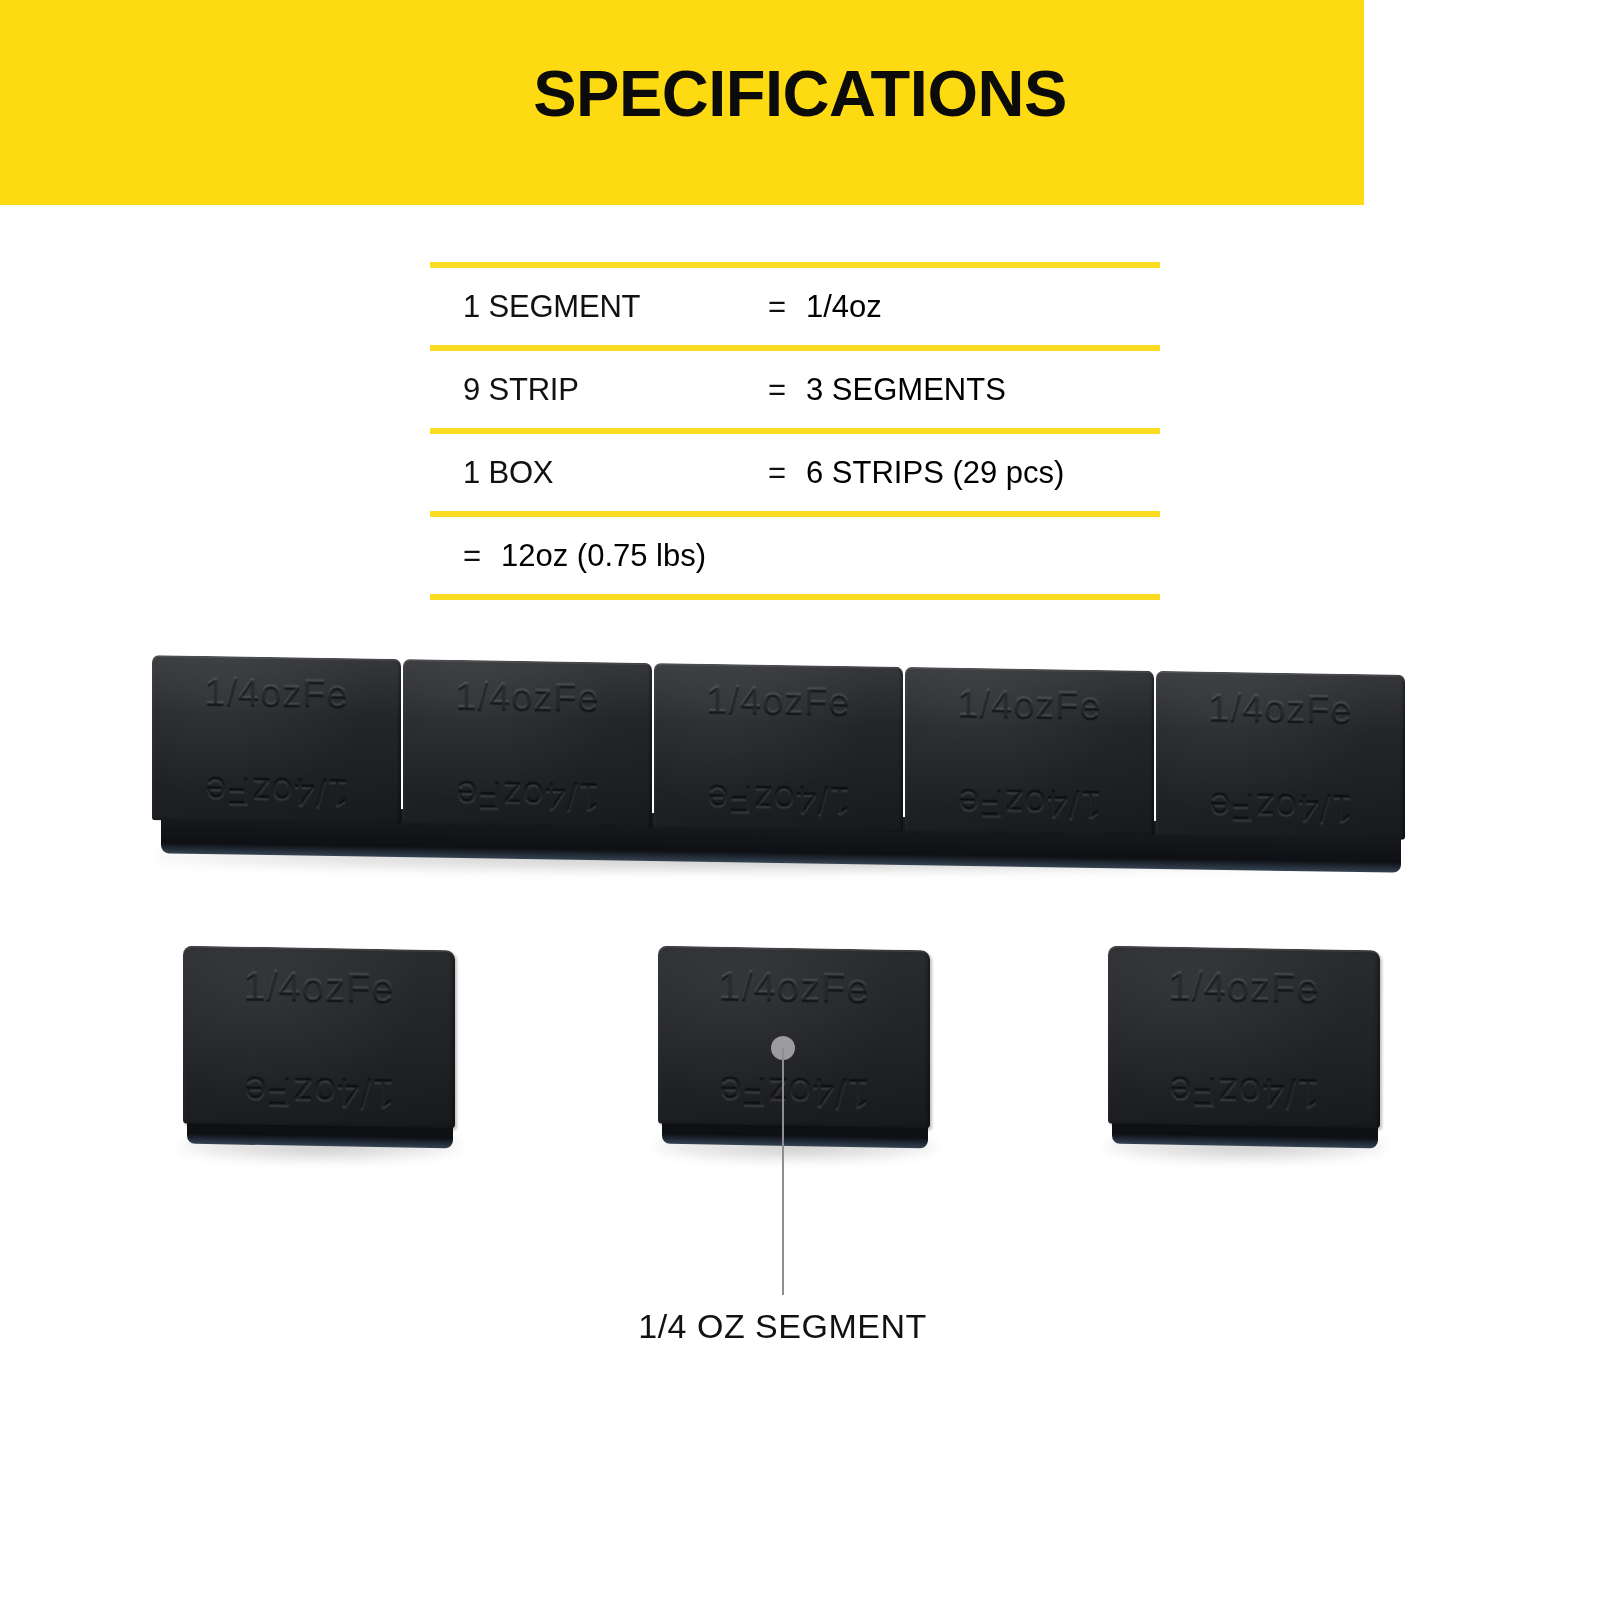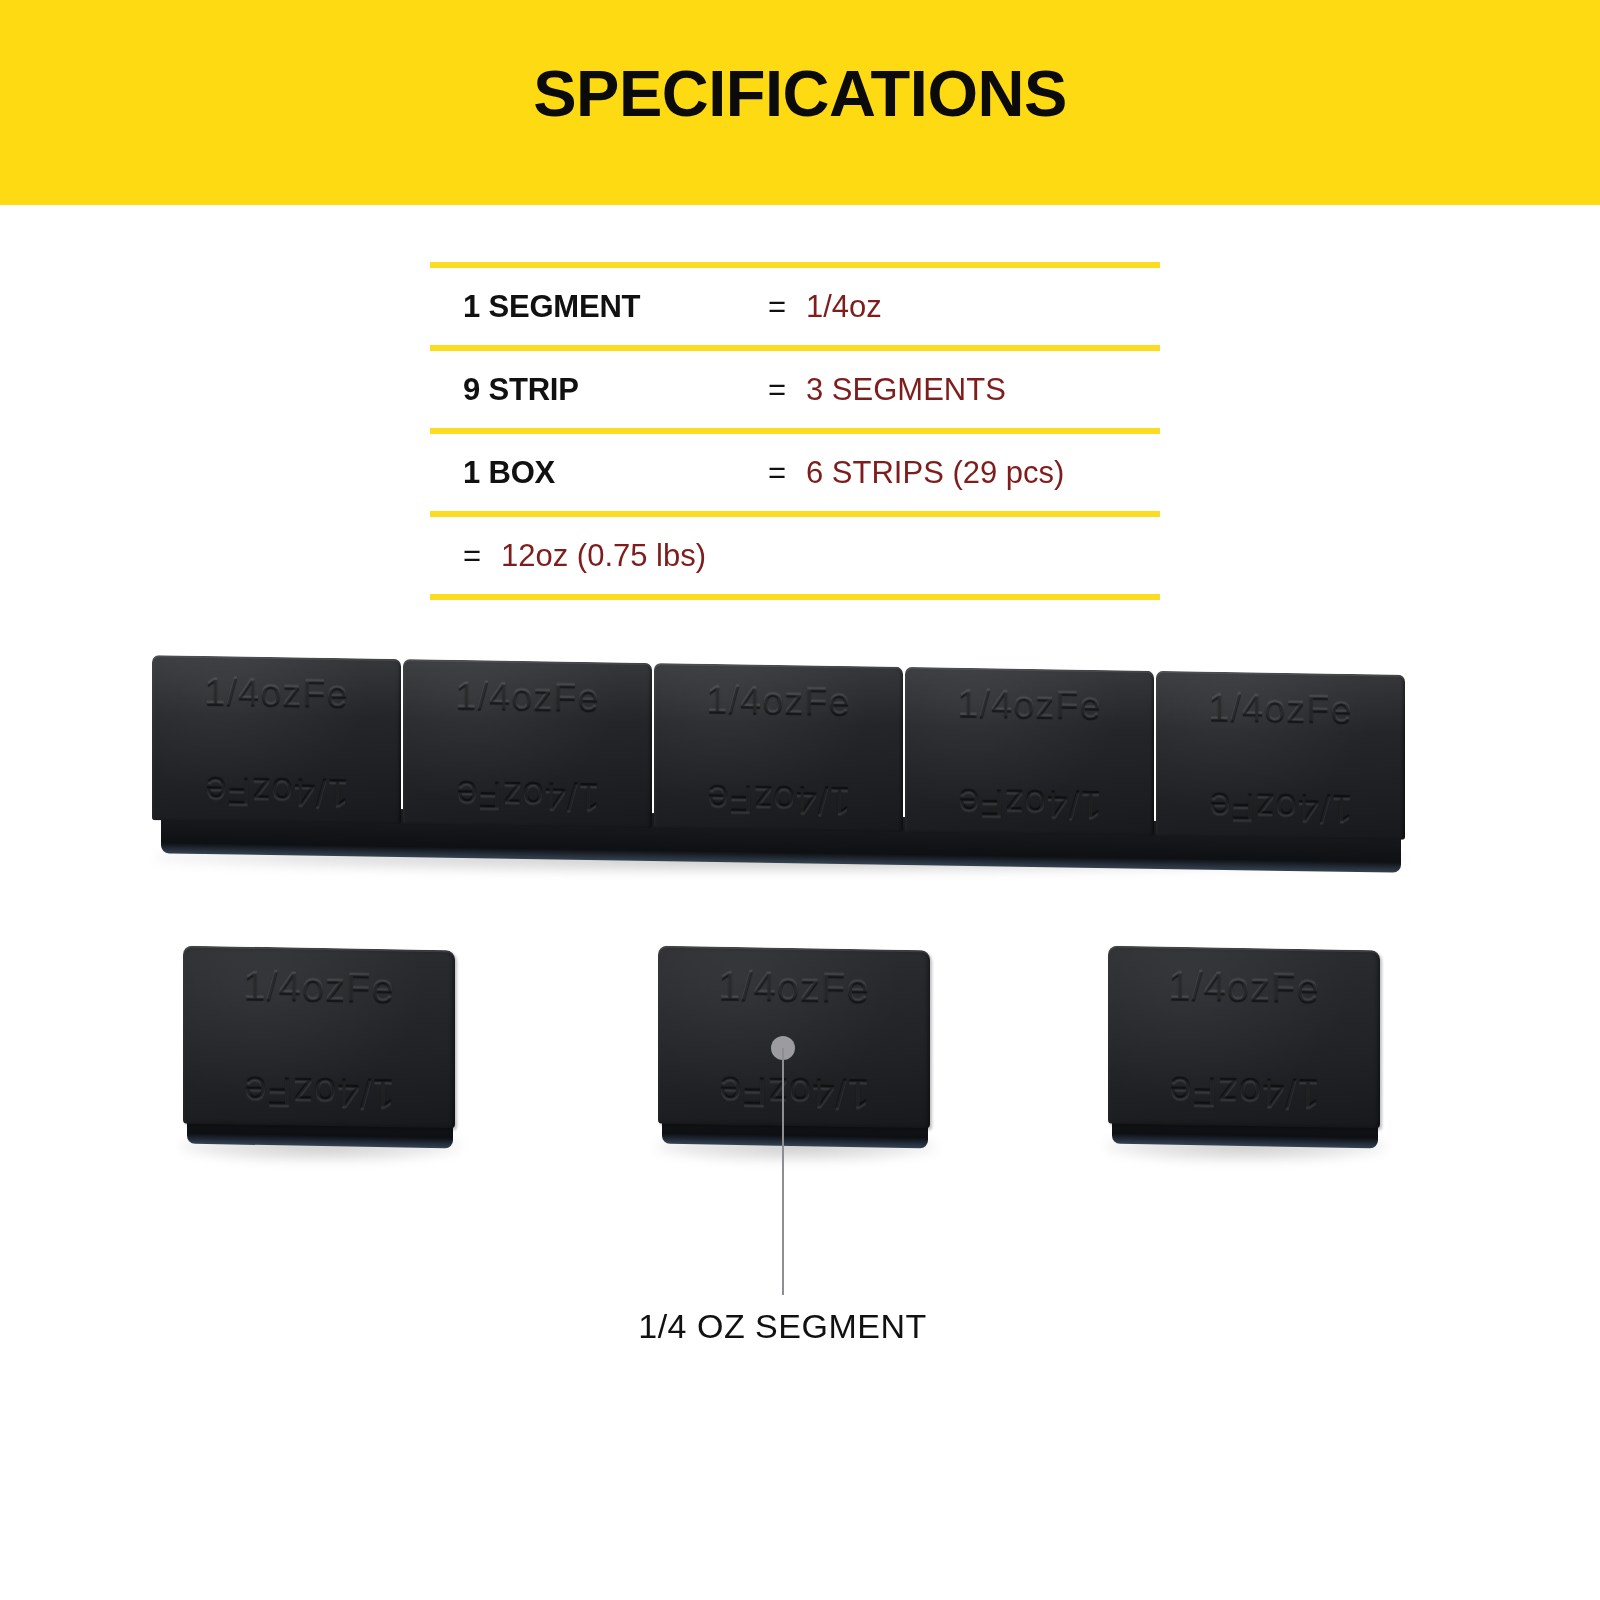--- a/index.html
+++ b/index.html
@@ -8,21 +8,21 @@
     background: #ffffff;
     font-family: "Liberation Sans", sans-serif;
     position: relative;
     overflow: hidden;
   }
 
   
   #header-banner {
     position: absolute;
     left: 0; top: 0;
-    width: 1600px; height: 205px;
+    width: 1364px; height: 205px;
     background: #fdda12;
   }
   #page-title {
     position: absolute;
     left: 0; top: 56px;
     width: 1600px;
     text-align: center;
     font-size: 65px;
     font-weight: bold;
     letter-spacing: -0.5px;
@@ -44,35 +44,35 @@
   }
   .spec-row {
     height: 77px;
     display: flex;
     align-items: center;
     padding-left: 33px;
   }
   .spec-label {
     width: 305px;
     font-size: 31px;
-    font-weight: bold;
+    font-weight: normal;
     letter-spacing: -0.2px;
     color: #111111;
     white-space: nowrap;
   }
   .spec-eq {
     width: 38px;
     font-size: 31px;
     font-weight: normal;
     color: #111111;
   }
   .spec-value {
     font-size: 31px;
     font-weight: normal;
-    color: #7f1d1d;
+    color: #000000;
     white-space: nowrap;
   }
 
   
   #product-area {
     position: absolute;
     left: 0; top: 620px;
     width: 1372px; height: 700px;
   }
 

